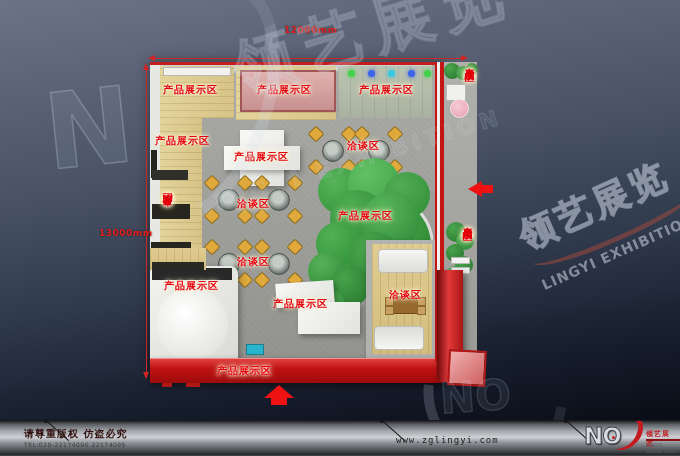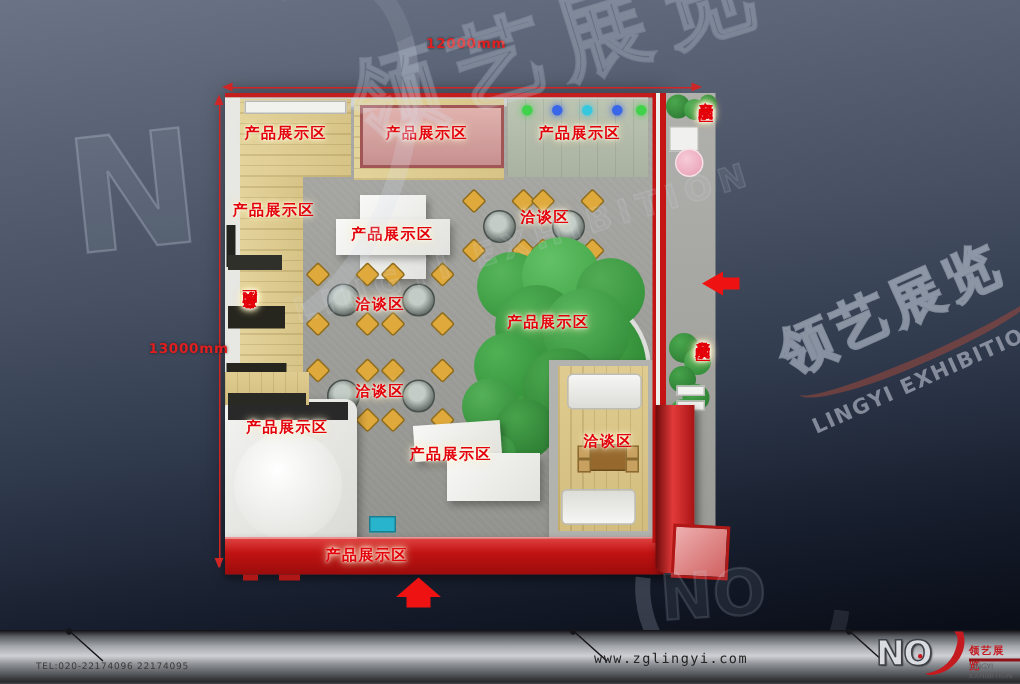--- a/index.html
+++ b/index.html
@@ -223,20 +223,21 @@
   <div class="abs" style="left:425px;top:322px;width:120px;height:128px;border:10px solid transparent;border-left-color:rgba(192,202,216,.22);border-bottom-color:rgba(192,202,216,.12);border-radius:50%;transform:rotate(-38deg);"></div>
   <div class="wm" style="left:440px;top:372px;font-size:42px;transform:rotate(-4deg);-webkit-text-stroke:1.5px rgba(198,208,222,.16);">NO</div>
 
   <div class="abs" style="left:0;top:420px;width:680px;height:36px;
     background:linear-gradient(180deg,#101013 0%,#5c5f64 12%,#a2a6ab 30%,#ced0d4 48%,#8f9297 63%,#53565a 82%,#1a1b1d 100%);
     box-shadow:0 -1px 0 rgba(255,255,255,.15) inset;">
     <div class="needle" style="left:46px;top:1px;"></div>
     <div class="needle" style="left:382px;top:1px;"></div>
     <div class="needle" style="left:566px;top:1px;"></div>
 
+    <div class="abs" style="left:24px;top:7px;font-size:10px;font-weight:bold;color:#30100e;letter-spacing:1px;">请尊重版权 仿盗必究</div>
     <div class="abs" style="left:24px;top:21px;font-size:6px;color:#3a3a3a;letter-spacing:.5px;">TEL:020-22174096 22174095</div>
     <div class="abs" style="left:396px;top:15px;font-size:9px;color:#222;font-family:'DejaVu Sans Mono',monospace;letter-spacing:1px;">www.zglingyi.com</div>
 
     <div class="abs" style="left:584px;top:2px;width:92px;height:32px;">
       <span style="position:absolute;left:0;top:1px;font-size:23px;font-weight:900;color:#d9dce0;-webkit-text-stroke:1px #3e4248;letter-spacing:-1px;text-shadow:1px 1px 1px rgba(0,0,0,.6);">NO</span>
       <svg width="30" height="34" viewBox="0 0 30 34" style="position:absolute;left:32px;top:-2px;">
         <path d="M26,1 C29,11 25,21 15,27 C9,30 3,31 1,29 C9,28 18,23 21,13 C23,7 23,4 20,1 Z" fill="#c41a20"></path>
       </svg>
       <span style="position:absolute;left:28px;top:14px;width:3px;height:3px;background:#c41a20;border-radius:50%;"></span>
       <span style="position:absolute;left:62px;top:7px;font-size:7px;font-weight:bold;color:#c41a20;letter-spacing:1px;">领艺展览</span>

